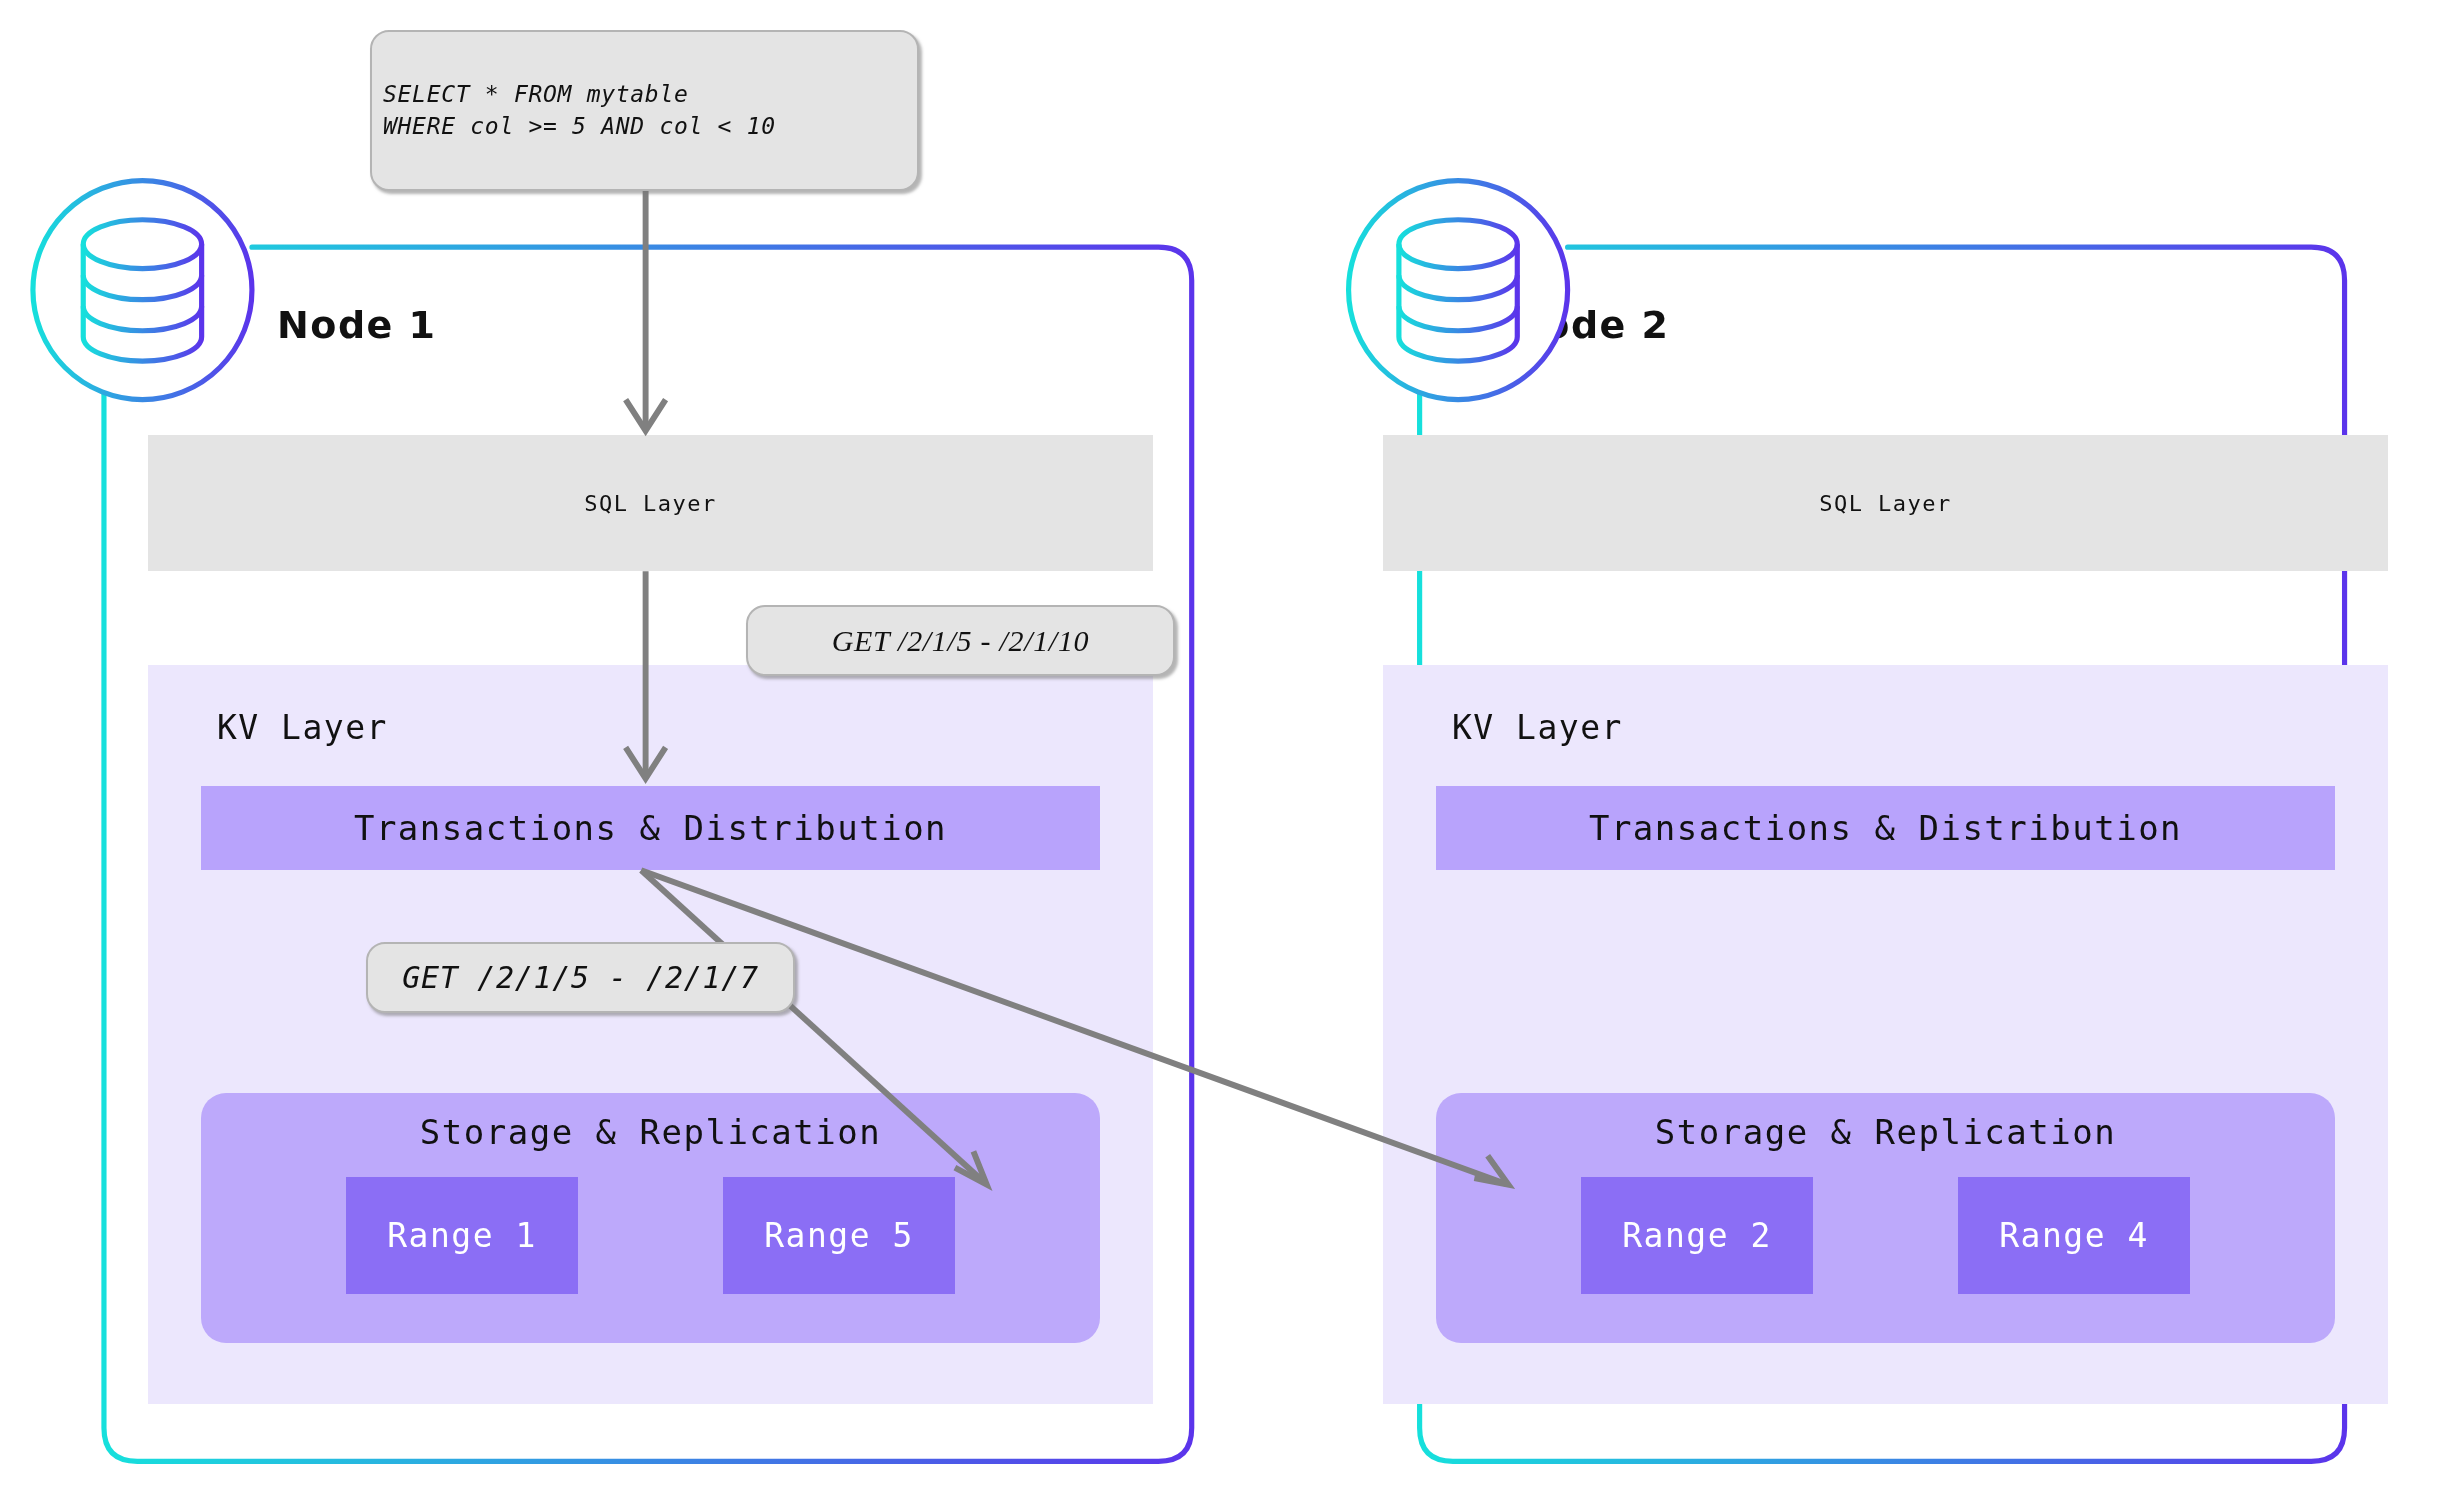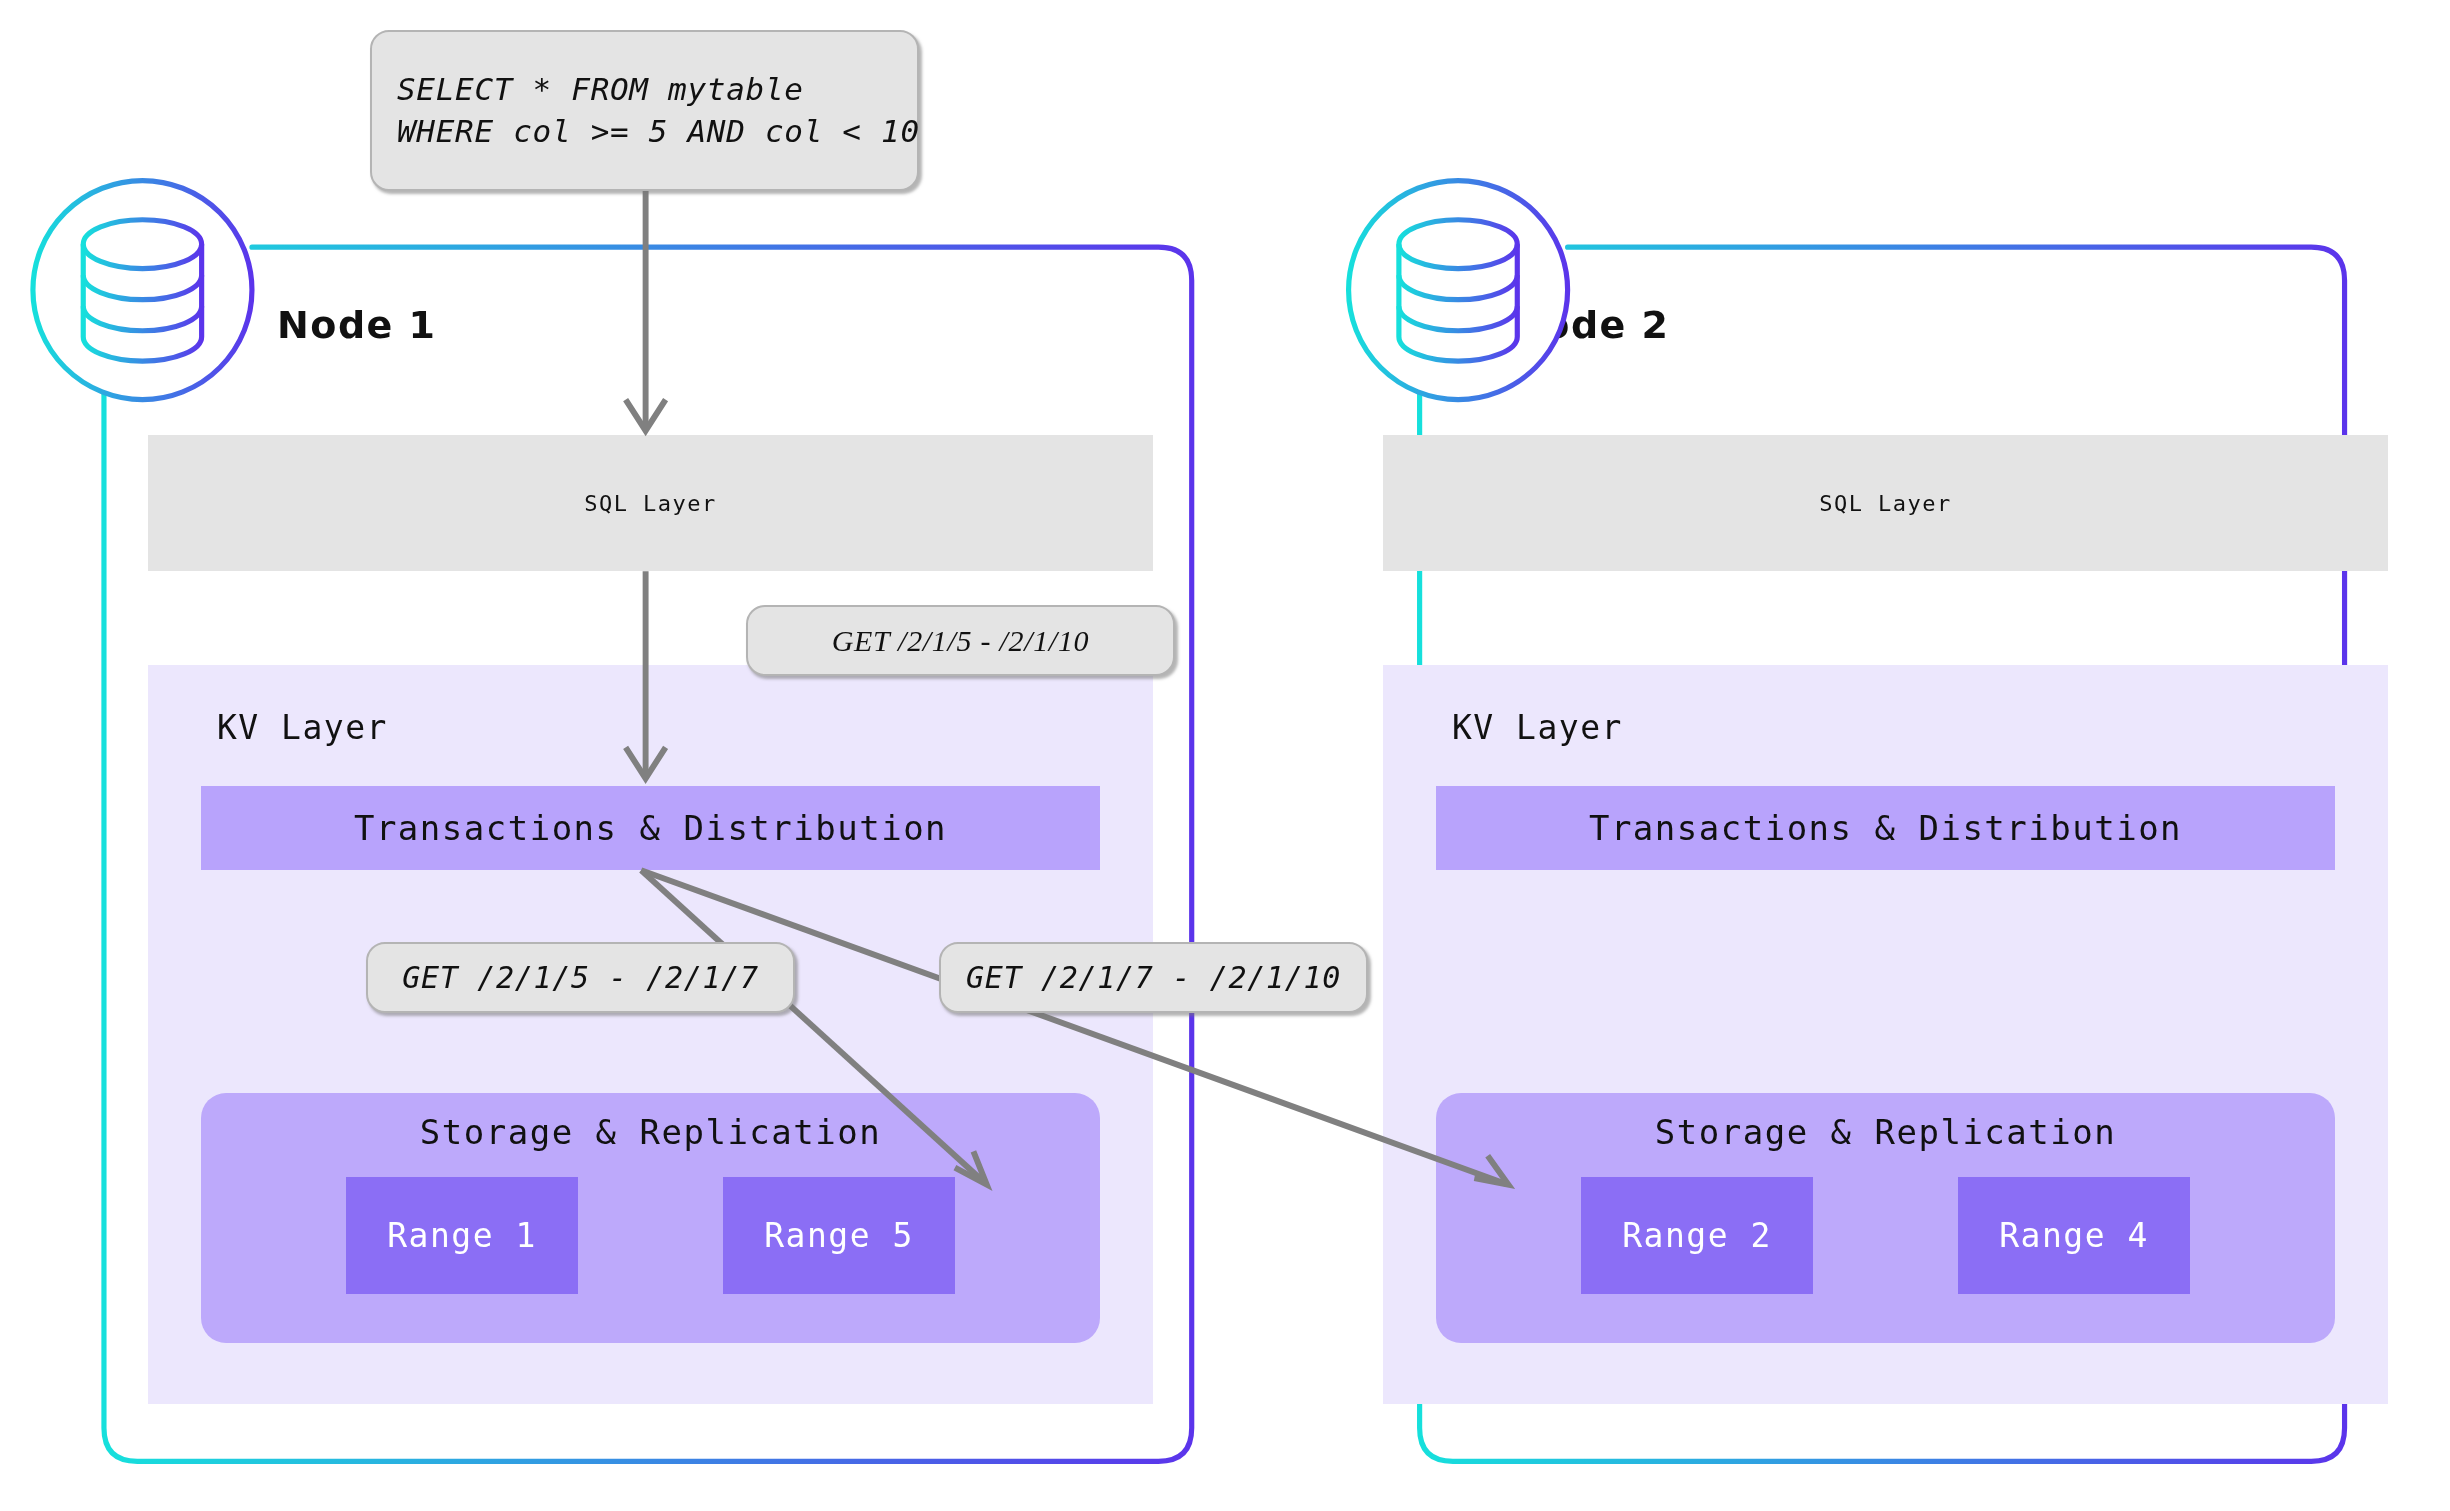--- a/index.html
+++ b/index.html
@@ -122,22 +122,22 @@
     box-shadow: 2.2px 3px 3px rgba(120,120,120,0.55);
     display: flex;
     flex-direction: column;
     justify-content: center;
     box-sizing: border-box;
     color: #111111;
     font-style: italic;
     letter-spacing: 0.7px;
   }
   .callout.sql {
-    padding: 22px 25px;
-    font-size: 31px;
+    padding: 22px 11px;
+    font-size: 23px;
     line-height: 1.35;
     font-style: italic;
   }
   .callout.get {
     padding: 15px 25px;
     font-size: 30px;
     align-items: center;
   }
   .callout .line { white-space: pre; }
 </style>
@@ -244,18 +244,15 @@
   </div>
 
   <div class="callout get" style="left:746px; top:605px; width:429px; height:71px;font-family:Liberation Serif, serif;">
     <div class="line">GET /2/1/5 - /2/1/10</div>
   </div>
 
   <div class="callout get" style="left:366px; top:942px; width:429px; height:71px;">
     <div class="line">GET /2/1/5 - /2/1/7</div>
   </div>
 
-  <div class="callout get" style="left:939px; top:942px; width:429px; height:71px;">
-    <div class="line">GET /2/1/7 - /2/1/10</div>
-  </div>
 
 </div>
 
 
 </body></html>

